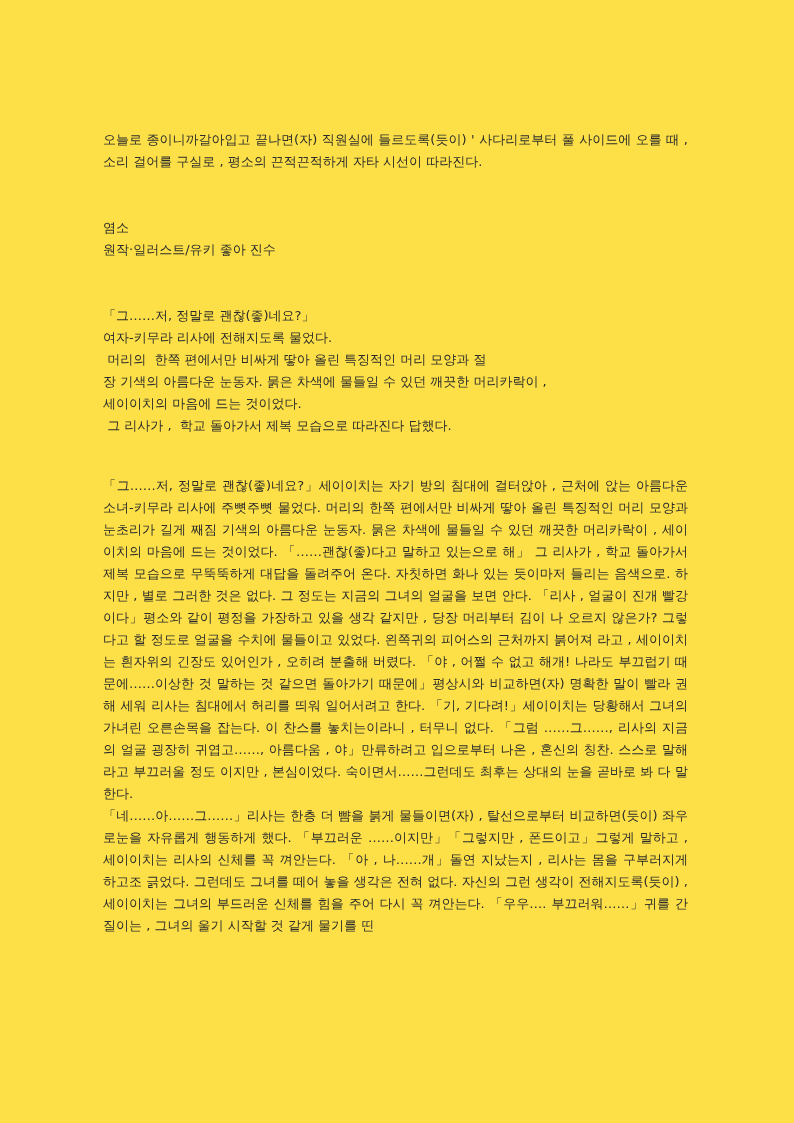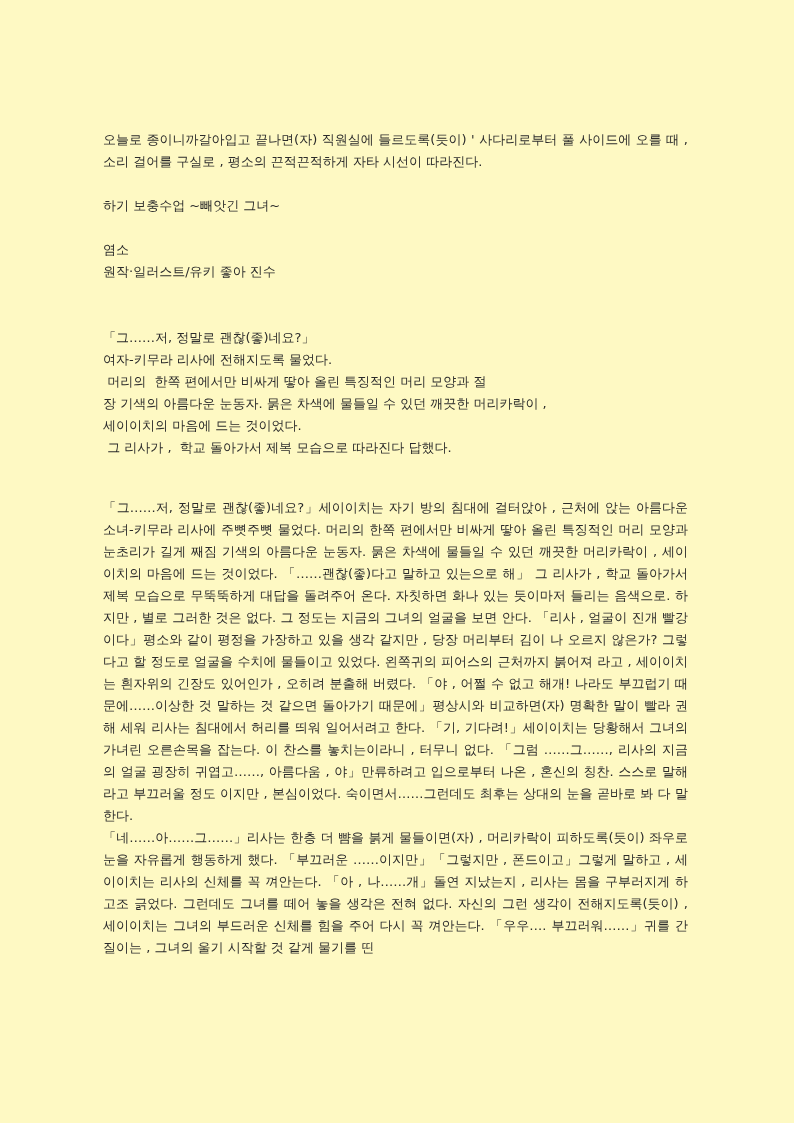--- a/index.html
+++ b/index.html
@@ -4,21 +4,21 @@
 <style>
   html, body {
     margin: 0;
     padding: 0;
     background: #ffffff;
   }
   .page {
     position: relative;
     width: 794px;
     height: 1123px;
-    background: #fef9c3;
+    background: #fde047;
     overflow: hidden;
     font-family: "DejaVu Sans", "Liberation Sans", sans-serif;
     color: #2b2b2b;
   }
   .content {
     position: absolute;
     top: 129px;
     left: 103px;
     width: 585px;
     font-size: 13px;
@@ -44,21 +44,20 @@
 </head>
 <body>
 
 <div class="page">
   <div class="content">
 
     <p class="para">오늘로 종이니까갈아입고 끝나면(자) 직원실에 들르도록(듯이) ' 사다리로부터 풀 사이드에 오를 때 ,  소리 걸어를 구실로 ,  평소의 끈적끈적하게 자타 시선이 따라진다.</p>
 
     <div class="gap"></div>
 
-    <div class="line">하기 보충수업 ~빼앗긴 그녀~</div>
 
     <div class="gap"></div>
 
     <div class="line">염소</div>
     <div class="line">원작·일러스트/유키 좋아 진수</div>
 
     <div class="gap"></div>
 
 
     <div class="gap"></div>
@@ -68,16 +67,16 @@
       <div class="line">여자-키무라 리사에 전해지도록 물었다.</div>
       <div class="line"> 머리의  한쪽 편에서만 비싸게 땋아 올린 특징적인 머리 모양과 절</div>
       <div class="line">장 기색의 아름다운 눈동자. 묽은 차색에 물들일 수 있던 깨끗한 머리카락이 ,</div>
       <div class="line">세이이치의 마음에 드는 것이었다.</div>
       <div class="line"> 그 리사가 ,  학교 돌아가서 제복 모습으로 따라진다 답했다.</div>
     </div>
 
     <div class="gap-big"></div>
 
     <p class="para">「그……저, 정말로 괜찮(좋)네요?」세이이치는 자기 방의 침대에 걸터앉아 , 근처에 앉는 아름다운 소녀-키무라 리사에 주뼛주뼛 물었다. 머리의 한쪽 편에서만 비싸게 땋아 올린 특징적인 머리 모양과 눈초리가 길게 째짐 기색의 아름다운 눈동자. 묽은 차색에 물들일 수 있던 깨끗한 머리카락이 , 세이이치의 마음에 드는 것이었다. 「……괜찮(좋)다고 말하고 있는으로 해」 그 리사가 , 학교 돌아가서 제복 모습으로 무뚝뚝하게 대답을 돌려주어 온다. 자칫하면 화나 있는 듯이마저 들리는 음색으로. 하지만 , 별로 그러한 것은 없다. 그 정도는 지금의 그녀의 얼굴을 보면 안다. 「리사 , 얼굴이 진개 빨강이다」평소와 같이 평정을 가장하고 있을 생각 같지만 , 당장 머리부터 김이 나 오르지 않은가? 그렇다고 할 정도로 얼굴을 수치에 물들이고 있었다. 왼쪽귀의 피어스의 근처까지 붉어져 라고 , 세이이치는 흰자위의 긴장도 있어인가 , 오히려 분출해 버렸다. 「야 , 어쩔 수 없고 해개! 나라도 부끄럽기 때문에……이상한 것 말하는 것 같으면 돌아가기 때문에」평상시와 비교하면(자) 명확한 말이 빨라 권 해 세워 리사는 침대에서 허리를 띄워 일어서려고 한다. 「기, 기다려!」세이이치는 당황해서 그녀의 가녀린 오른손목을 잡는다. 이 찬스를 놓치는이라니 , 터무니 없다. 「그럼 ……그……, 리사의 지금의 얼굴 굉장히 귀엽고……, 아름다움 , 야」만류하려고 입으로부터 나온 , 혼신의 칭찬. 스스로 말해 라고 부끄러울 정도 이지만 , 본심이었다. 숙이면서……그런데도 최후는 상대의 눈을 곧바로 봐 다 말한다.</p>
-    <p class="para">「네……아……그……」리사는 한층 더 뺨을 붉게 물들이면(자) , 머리카락이 피하도록(듯이) 좌우로눈을 자유롭게 행동하게 했다. 「부끄러운 ……이지만」「그렇지만 , 폰드이고」그렇게 말하고 , 세이이치는 리사의 신체를 꼭 껴안는다. 「아 , 나……개」돌연 지났는지 , 리사는 몸을 구부러지게 하고조 긁었다. 그런데도 그녀를 떼어 놓을 생각은 전혀 없다. 자신의 그런 생각이 전해지도록(듯이) , 세이이치는 그녀의 부드러운 신체를 힘을 주어 다시 꼭 껴안는다. 「우우…. 부끄러워……」귀를 간질이는 , 그녀의 울기 시작할 것 같게 물기를 띤</p>
+    <p class="para">「네……아……그……」리사는 한층 더 뺨을 붉게 물들이면(자) , 탈선으로부터 비교하면(듯이) 좌우로눈을 자유롭게 행동하게 했다. 「부끄러운 ……이지만」「그렇지만 , 폰드이고」그렇게 말하고 , 세이이치는 리사의 신체를 꼭 껴안는다. 「아 , 나……개」돌연 지났는지 , 리사는 몸을 구부러지게 하고조 긁었다. 그런데도 그녀를 떼어 놓을 생각은 전혀 없다. 자신의 그런 생각이 전해지도록(듯이) , 세이이치는 그녀의 부드러운 신체를 힘을 주어 다시 꼭 껴안는다. 「우우…. 부끄러워……」귀를 간질이는 , 그녀의 울기 시작할 것 같게 물기를 띤</p>
 
   </div>
 </div>
 
 </body></html>

